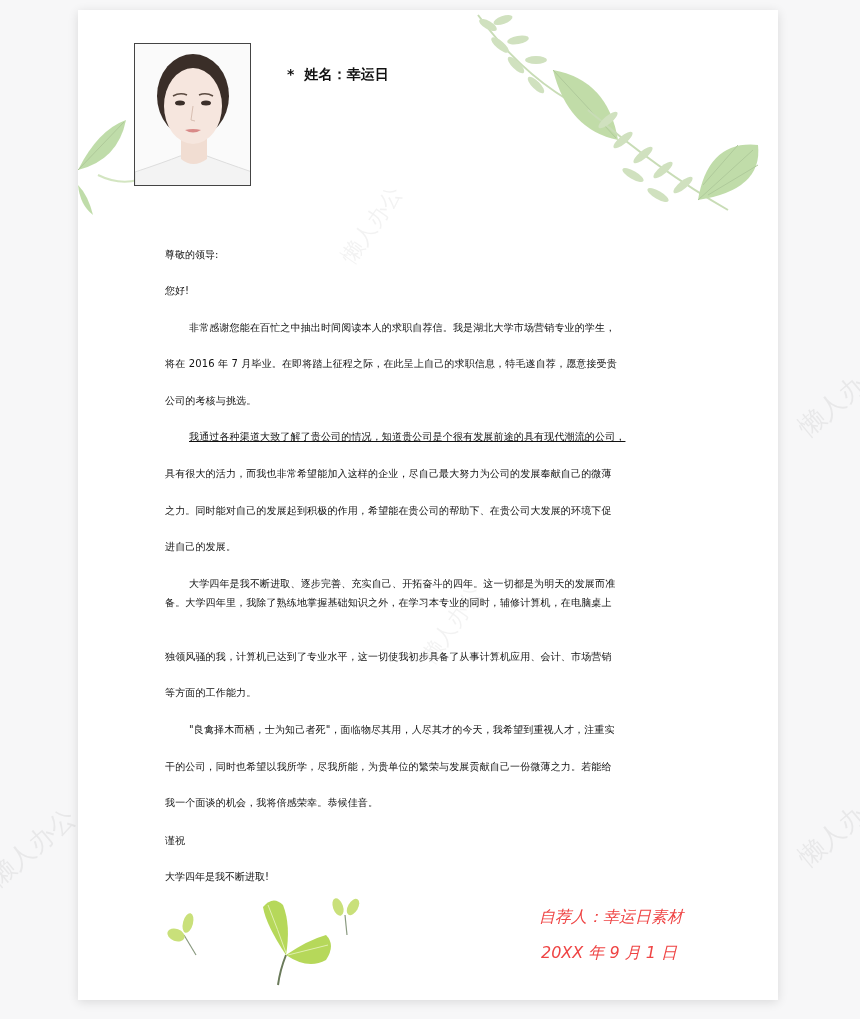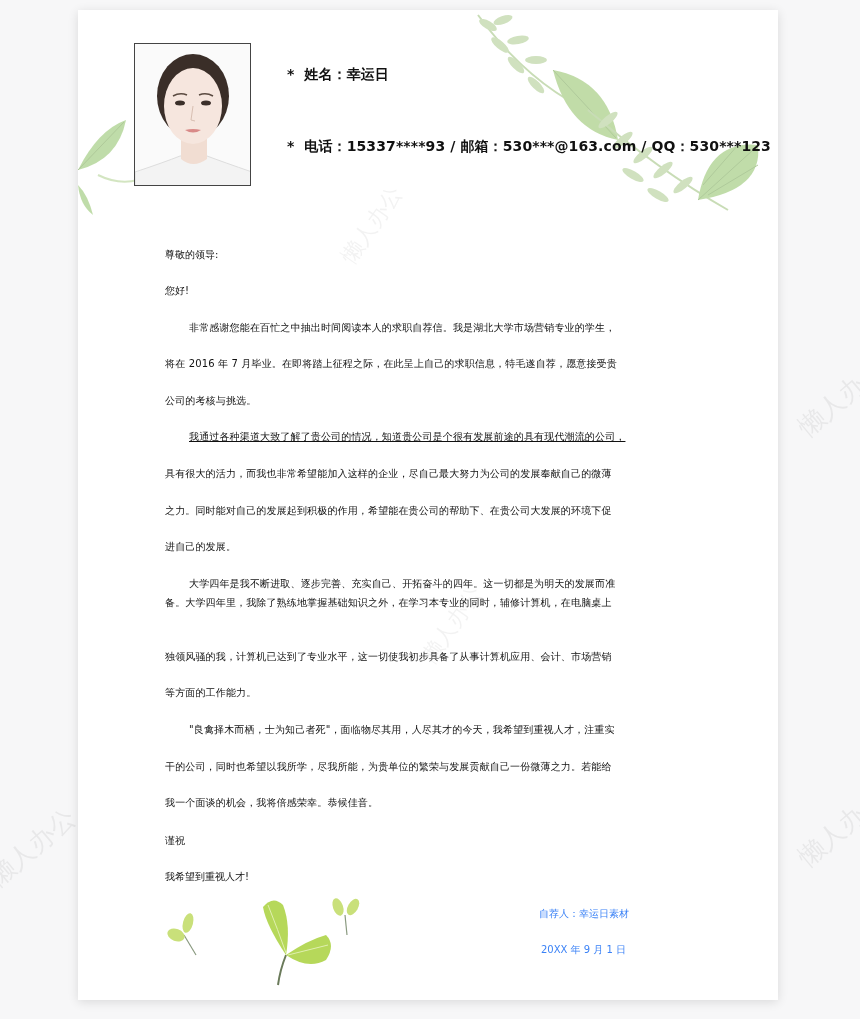--- a/index.html
+++ b/index.html
@@ -76,23 +76,24 @@
       position: absolute;
       left: 87px;
       font-size: 10px;
       color: #111;
       white-space: nowrap;
       letter-spacing: 0.15px;
     }
     .indent { left: 111px; }
     .sig {
       position: absolute;
-      font-size: 10px;
-      color: #3b82f6;
-      white-space: nowrap;
+      font-size: 16px;
+      color: #ef4444;
+      white-space: nowrap;
+      font-style: italic;
     }
     .doc-watermark {
       position: absolute;
       font-size: 22px;
       color: rgba(0,0,0,0.05);
       transform: rotate(-55deg);
       white-space: nowrap;
       font-family: "DejaVu Serif", serif;
       pointer-events: none;
     }
@@ -164,21 +165,20 @@
         <ellipse cx="45" cy="59" rx="5" ry="2.5" fill="#3b2f2a"></ellipse>
         <ellipse cx="71" cy="59" rx="5" ry="2.5" fill="#3b2f2a"></ellipse>
 
         <path d="M58 62 L56 76 L60 77" stroke="#d8bfb2" stroke-width="1" fill="none"></path>
 
         <path d="M50 86 Q58 91 66 86 Q58 84 50 86 Z" fill="#d98a88"></path>
       </svg>
     </div>
 
     <div class="info" style="top:56px;">*  姓名：幸运日</div>
-    <div class="info" style="top:128px;">*  电话：15337****93 / 邮箱：530***@163.com / QQ：530***123</div>
 
 
     <div class="doc-watermark" style="left:250px; top:200px;">懒人办公</div>
     <div class="doc-watermark" style="left:330px; top:600px;">懒人办公</div>
 
     <div class="line" style="top:238px;">尊敬的领导:</div>
     <div class="line" style="top:274px;">您好!</div>
 
     <div>
       <div class="para-line indent" style="top:311px;">非常感谢您能在百忙之中抽出时间阅读本人的求职自荐信。我是湖北大学市场营销专业的学生，</div>
@@ -200,21 +200,21 @@
       <div class="para-line" style="top:676px;">等方面的工作能力。</div>
     </div>
 
     <div>
       <div class="para-line indent" style="top:713px;">"良禽择木而栖，士为知己者死"，面临物尽其用，人尽其才的今天，我希望到重视人才，注重实</div>
       <div class="para-line" style="top:750px;">干的公司，同时也希望以我所学，尽我所能，为贵单位的繁荣与发展贡献自己一份微薄之力。若能给</div>
       <div class="para-line" style="top:786px;">我一个面谈的机会，我将倍感荣幸。恭候佳音。</div>
     </div>
 
     <div class="line" style="top:824px;">谨祝</div>
-    <div class="line" style="top:860px;">我希望到重视人才!</div>
+    <div class="line" style="top:860px;">大学四年是我不断进取!</div>
 
     <div class="sig" style="left:461px; top:897px;">自荐人：幸运日素材</div>
     <div class="sig" style="left:463px; top:933px;">20XX 年 9 月 1 日</div>
 
     <svg class="leaf-deco" style="left:80px; top:875px;" width="260" height="110" viewBox="0 0 260 110">
 
       <path d="M26 50 L38 70" stroke="#8a9a80" stroke-width="1.2"></path>
       <ellipse cx="18" cy="50" rx="9" ry="6" fill="#c9e07a" transform="rotate(20 18 50)"></ellipse>
       <ellipse cx="30" cy="38" rx="5" ry="10" fill="#c9e07a" transform="rotate(15 30 38)"></ellipse>
 

